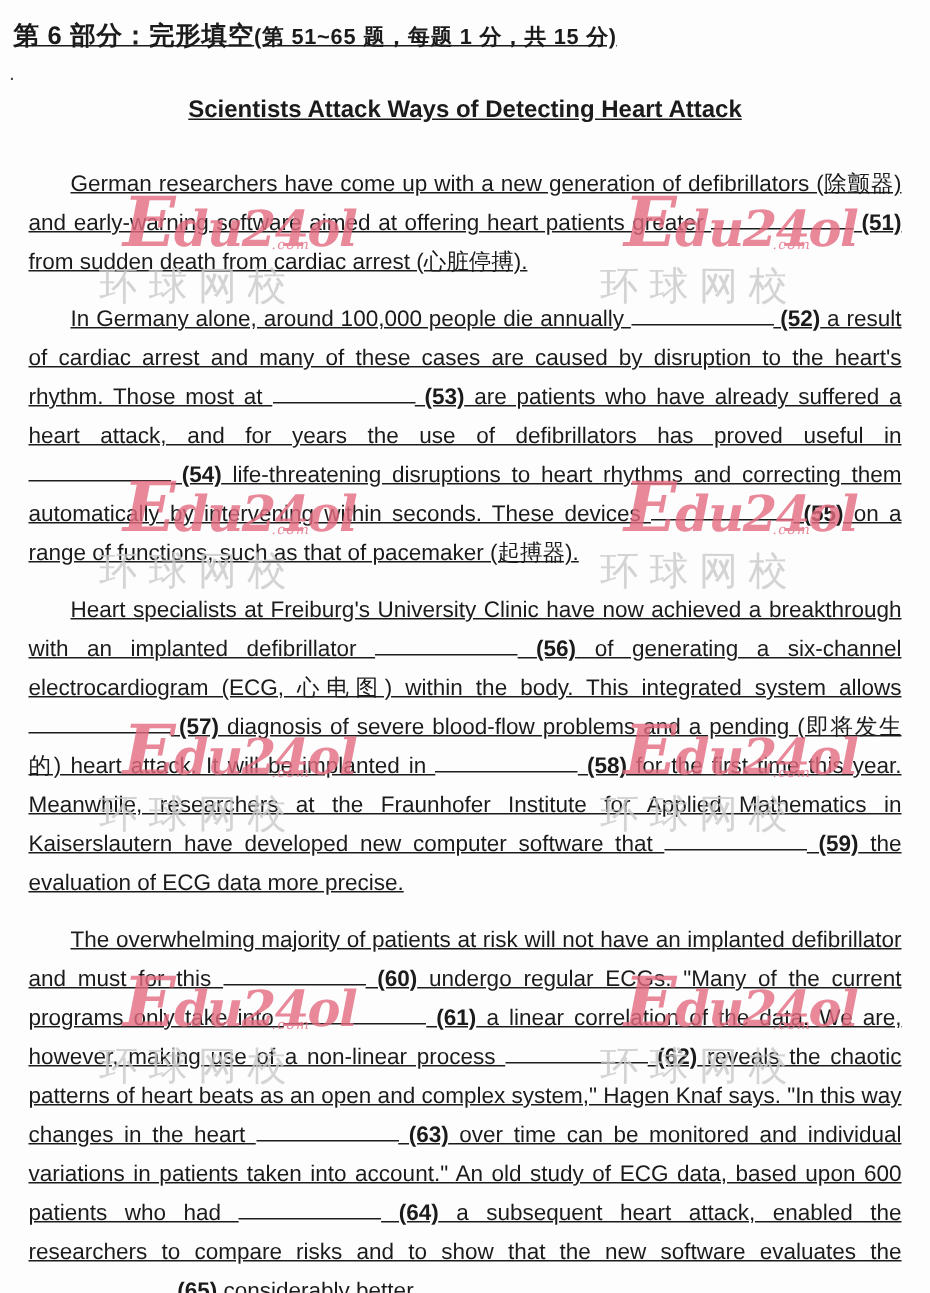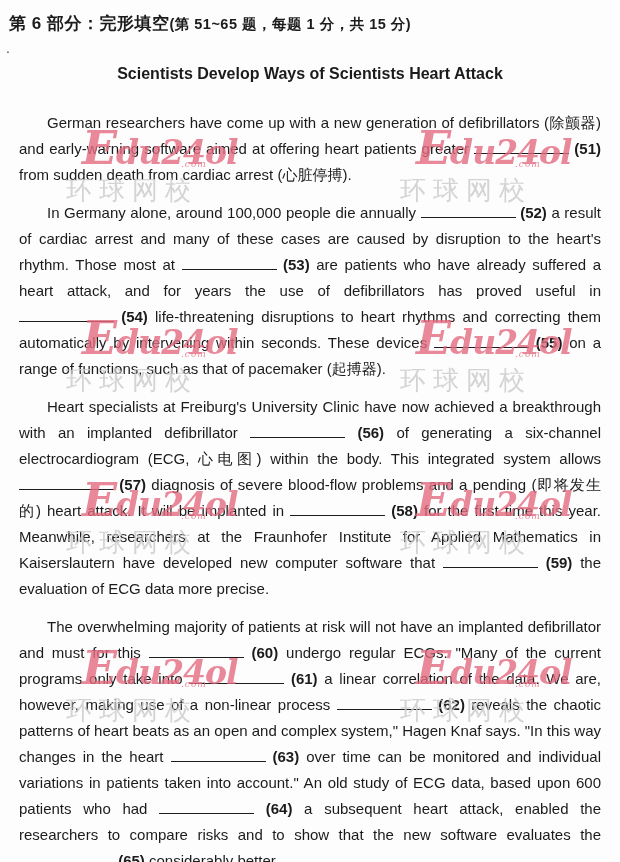--- a/index.html
+++ b/index.html
@@ -7,20 +7,21 @@
     width: 620px; height: 862px;
     position: relative; overflow: hidden;
     font-family: "Liberation Sans", sans-serif;
     background: #fdfdfd; color: #1b1b1b;
   }
   .page {
     position: relative; z-index: 1;
     width: 620px; height: 608px;
     padding: 10px 7px 0 7px;
     box-sizing: border-box;
+    text-decoration: underline;
   }
   .section-heading {
     font-weight: bold; font-size: 17px;
     margin: 2px 0 9px 2px; letter-spacing: 0.5px;
   }
   .section-heading .meta { font-size: 14.5px; }
   .stray {
     position: absolute; left: 6px; top: 40px;
     font-size: 14px; color: #444;
   }
@@ -67,21 +68,21 @@
   }
 </style>
 </head>
 <body style="background: rgb(253, 253, 253); color: rgb(27, 27, 27);">
 
 <div class="page">
   <div class="section-heading">
     <span>第 6 部分：完形填空</span><span class="meta">(第 51~65 题，每题 1 分，共 15 分)</span>
   </div>
   <div class="stray">.</div>
-  <h2 class="passage-title">Scientists Develop Ways of Scientists Heart Attack</h2>
+  <h2 class="passage-title">Scientists Attack Ways of Detecting Heart Attack</h2>
   <div class="passage">
       <p class="para">German researchers have come up with a new generation of defibrillators (除颤器) and early-warning software aimed at offering heart patients greater <span class="blank"><span class="blank-line"></span><b class="blank-num">&nbsp;(51)</b></span> from sudden death from cardiac arrest (心脏停搏).</p>
       <p class="para">In Germany alone, around 100,000 people die annually <span class="blank"><span class="blank-line"></span><b class="blank-num">&nbsp;(52)</b></span> a result of cardiac arrest and many of these cases are caused by disruption to the heart's rhythm. Those most at <span class="blank"><span class="blank-line"></span><b class="blank-num">&nbsp;(53)</b></span> are patients who have already suffered a heart attack, and for years the use of defibrillators has proved useful in <span class="blank"><span class="blank-line"></span><b class="blank-num">&nbsp;(54)</b></span> life-threatening disruptions to heart rhythms and correcting them automatically by intervening within seconds. These devices <span class="blank"><span class="blank-line"></span><b class="blank-num">&nbsp;(55)</b></span> on a range of functions, such as that of pacemaker (起搏器).</p>
       <p class="para">Heart specialists at Freiburg's University Clinic have now achieved a breakthrough with an implanted defibrillator <span class="blank"><span class="blank-line"></span><b class="blank-num">&nbsp;(56)</b></span> of generating a six-channel electrocardiogram (ECG, 心电图) within the body. This integrated system allows <span class="blank"><span class="blank-line"></span><b class="blank-num">&nbsp;(57)</b></span> diagnosis of severe blood-flow problems and a pending (即将发生的) heart attack. It will be implanted in <span class="blank"><span class="blank-line"></span><b class="blank-num">&nbsp;(58)</b></span> for the first time this year. Meanwhile, researchers at the Fraunhofer Institute for Applied Mathematics in Kaiserslautern have developed new computer software that <span class="blank"><span class="blank-line"></span><b class="blank-num">&nbsp;(59)</b></span> the evaluation of ECG data more precise.</p>
       <p class="para">The overwhelming majority of patients at risk will not have an implanted defibrillator and must for this <span class="blank"><span class="blank-line"></span><b class="blank-num">&nbsp;(60)</b></span> undergo regular ECGs. "Many of the current programs only take into <span class="blank"><span class="blank-line"></span><b class="blank-num">&nbsp;(61)</b></span> a linear correlation of the data. We are, however, making use of a non-linear process <span class="blank"><span class="blank-line"></span><b class="blank-num">&nbsp;(62)</b></span> reveals the chaotic patterns of heart beats as an open and complex system," Hagen Knaf says. "In this way changes in the heart <span class="blank"><span class="blank-line"></span><b class="blank-num">&nbsp;(63)</b></span> over time can be monitored and individual variations in patients taken into account." An old study of ECG data, based upon 600 patients who had <span class="blank"><span class="blank-line"></span><b class="blank-num">&nbsp;(64)</b></span> a subsequent heart attack, enabled the researchers to compare risks and to show that the new software evaluates the <span class="blank"><span class="blank-line"></span><b class="blank-num">&nbsp;(65)</b></span> considerably better.</p>
     </div>
 </div>
 
 <div class="wm-layer">
     <div class="watermark" style="left: 66px; top: 130px;">

